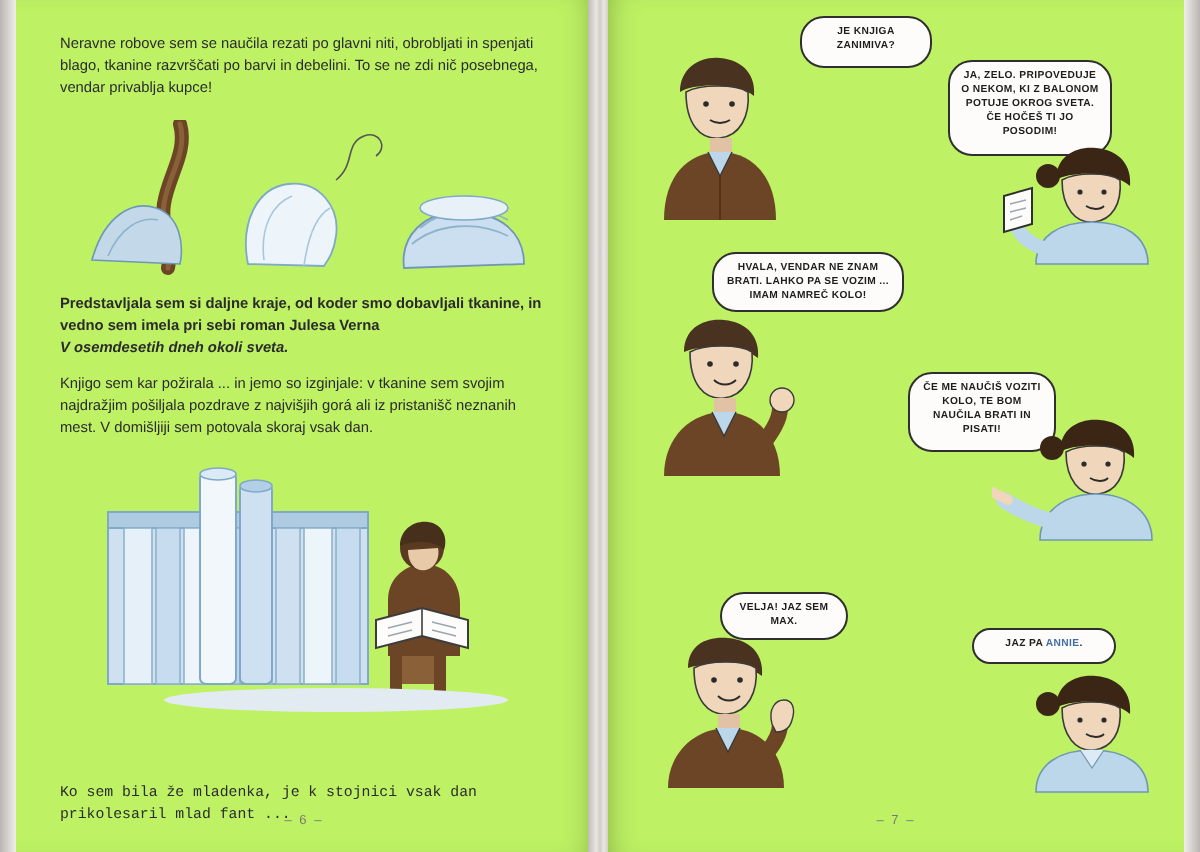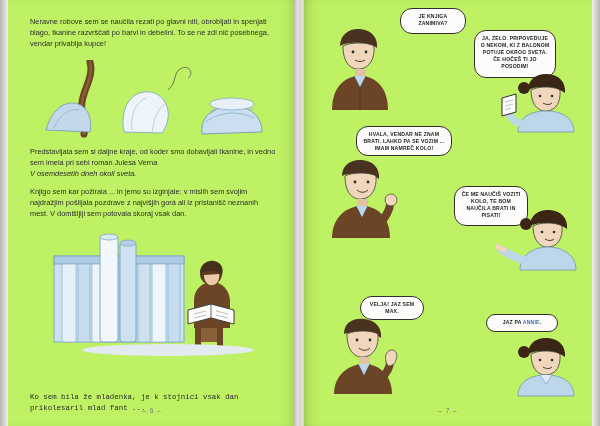--- a/index.html
+++ b/index.html
@@ -59,21 +59,21 @@
   .body-text {
     position: absolute;
     left: 22px;
     width: 248px;
     font-size: 7.4px;
     line-height: 11px;
     color: #2b2b2b;
     text-align: left;
   }
   .para-1 { top: 16px; }
-  .para-2 { top: 146px; }
+  .para-2 { top: 146px; font-weight: bold; }
   .para-3 { top: 186px; }
   .para-4 { top: 392px; font-family: Liberation Mono, monospace; }
   .ital { font-style: italic; text-align: right; }
 
   
   .ill-1 {
     position: absolute;
     left: 24px;
     top: 60px;
     width: 244px;
@@ -160,21 +160,21 @@
         <path d="M182 46 C194 38 210 38 222 44" stroke="#8fb3cd" stroke-width="0.9" fill="none"></path>
         <ellipse cx="200" cy="44" rx="22" ry="6" fill="#e8f1f8" stroke="#7fa9c9" stroke-width="0.8"></ellipse>
       </svg>
     </div>
 
     <div class="body-text para-2">
       <span>Predstavljala sem si daljne kraje, od koder smo dobavljali tkanine, in vedno sem imela pri sebi roman Julesa Verna</span><br>
       <span class="ital">V osemdesetih dneh okoli sveta.</span>
     </div>
 
-    <div class="body-text para-3">Knjigo sem kar požirala ... in jemo so izginjale: v mislih sem svojim najdražjim pošiljala pozdrave z najvišjih gorá ali iz pristanišč neznanih mest. V domišljiji sem potovala skoraj vsak dan.</div>
+    <div class="body-text para-3">Knjigo sem kar požirala ... in jemo so izginjale: v tkanine sem svojim najdražjim pošiljala pozdrave z najvišjih gorá ali iz pristanišč neznanih mest. V domišljiji sem potovala skoraj vsak dan.</div>
 
     <div class="ill-2">
       <svg width="216" height="138" viewBox="0 0 216 138">
 
         <rect x="6" y="28" width="130" height="86" fill="#cfe1f0" stroke="#7fa9c9" stroke-width="1"></rect>
         <rect x="6" y="28" width="130" height="8" fill="#aecbe2" stroke="#7fa9c9" stroke-width="1"></rect>
 
         <rect x="14" y="36" width="14" height="78" fill="#e6f0f8" stroke="#8fb3cd" stroke-width="0.8"></rect>
         <rect x="30" y="36" width="12" height="78" fill="#c7dcee" stroke="#8fb3cd" stroke-width="0.8"></rect>
         <rect x="44" y="36" width="15" height="78" fill="#eef5fa" stroke="#8fb3cd" stroke-width="0.8"></rect>

